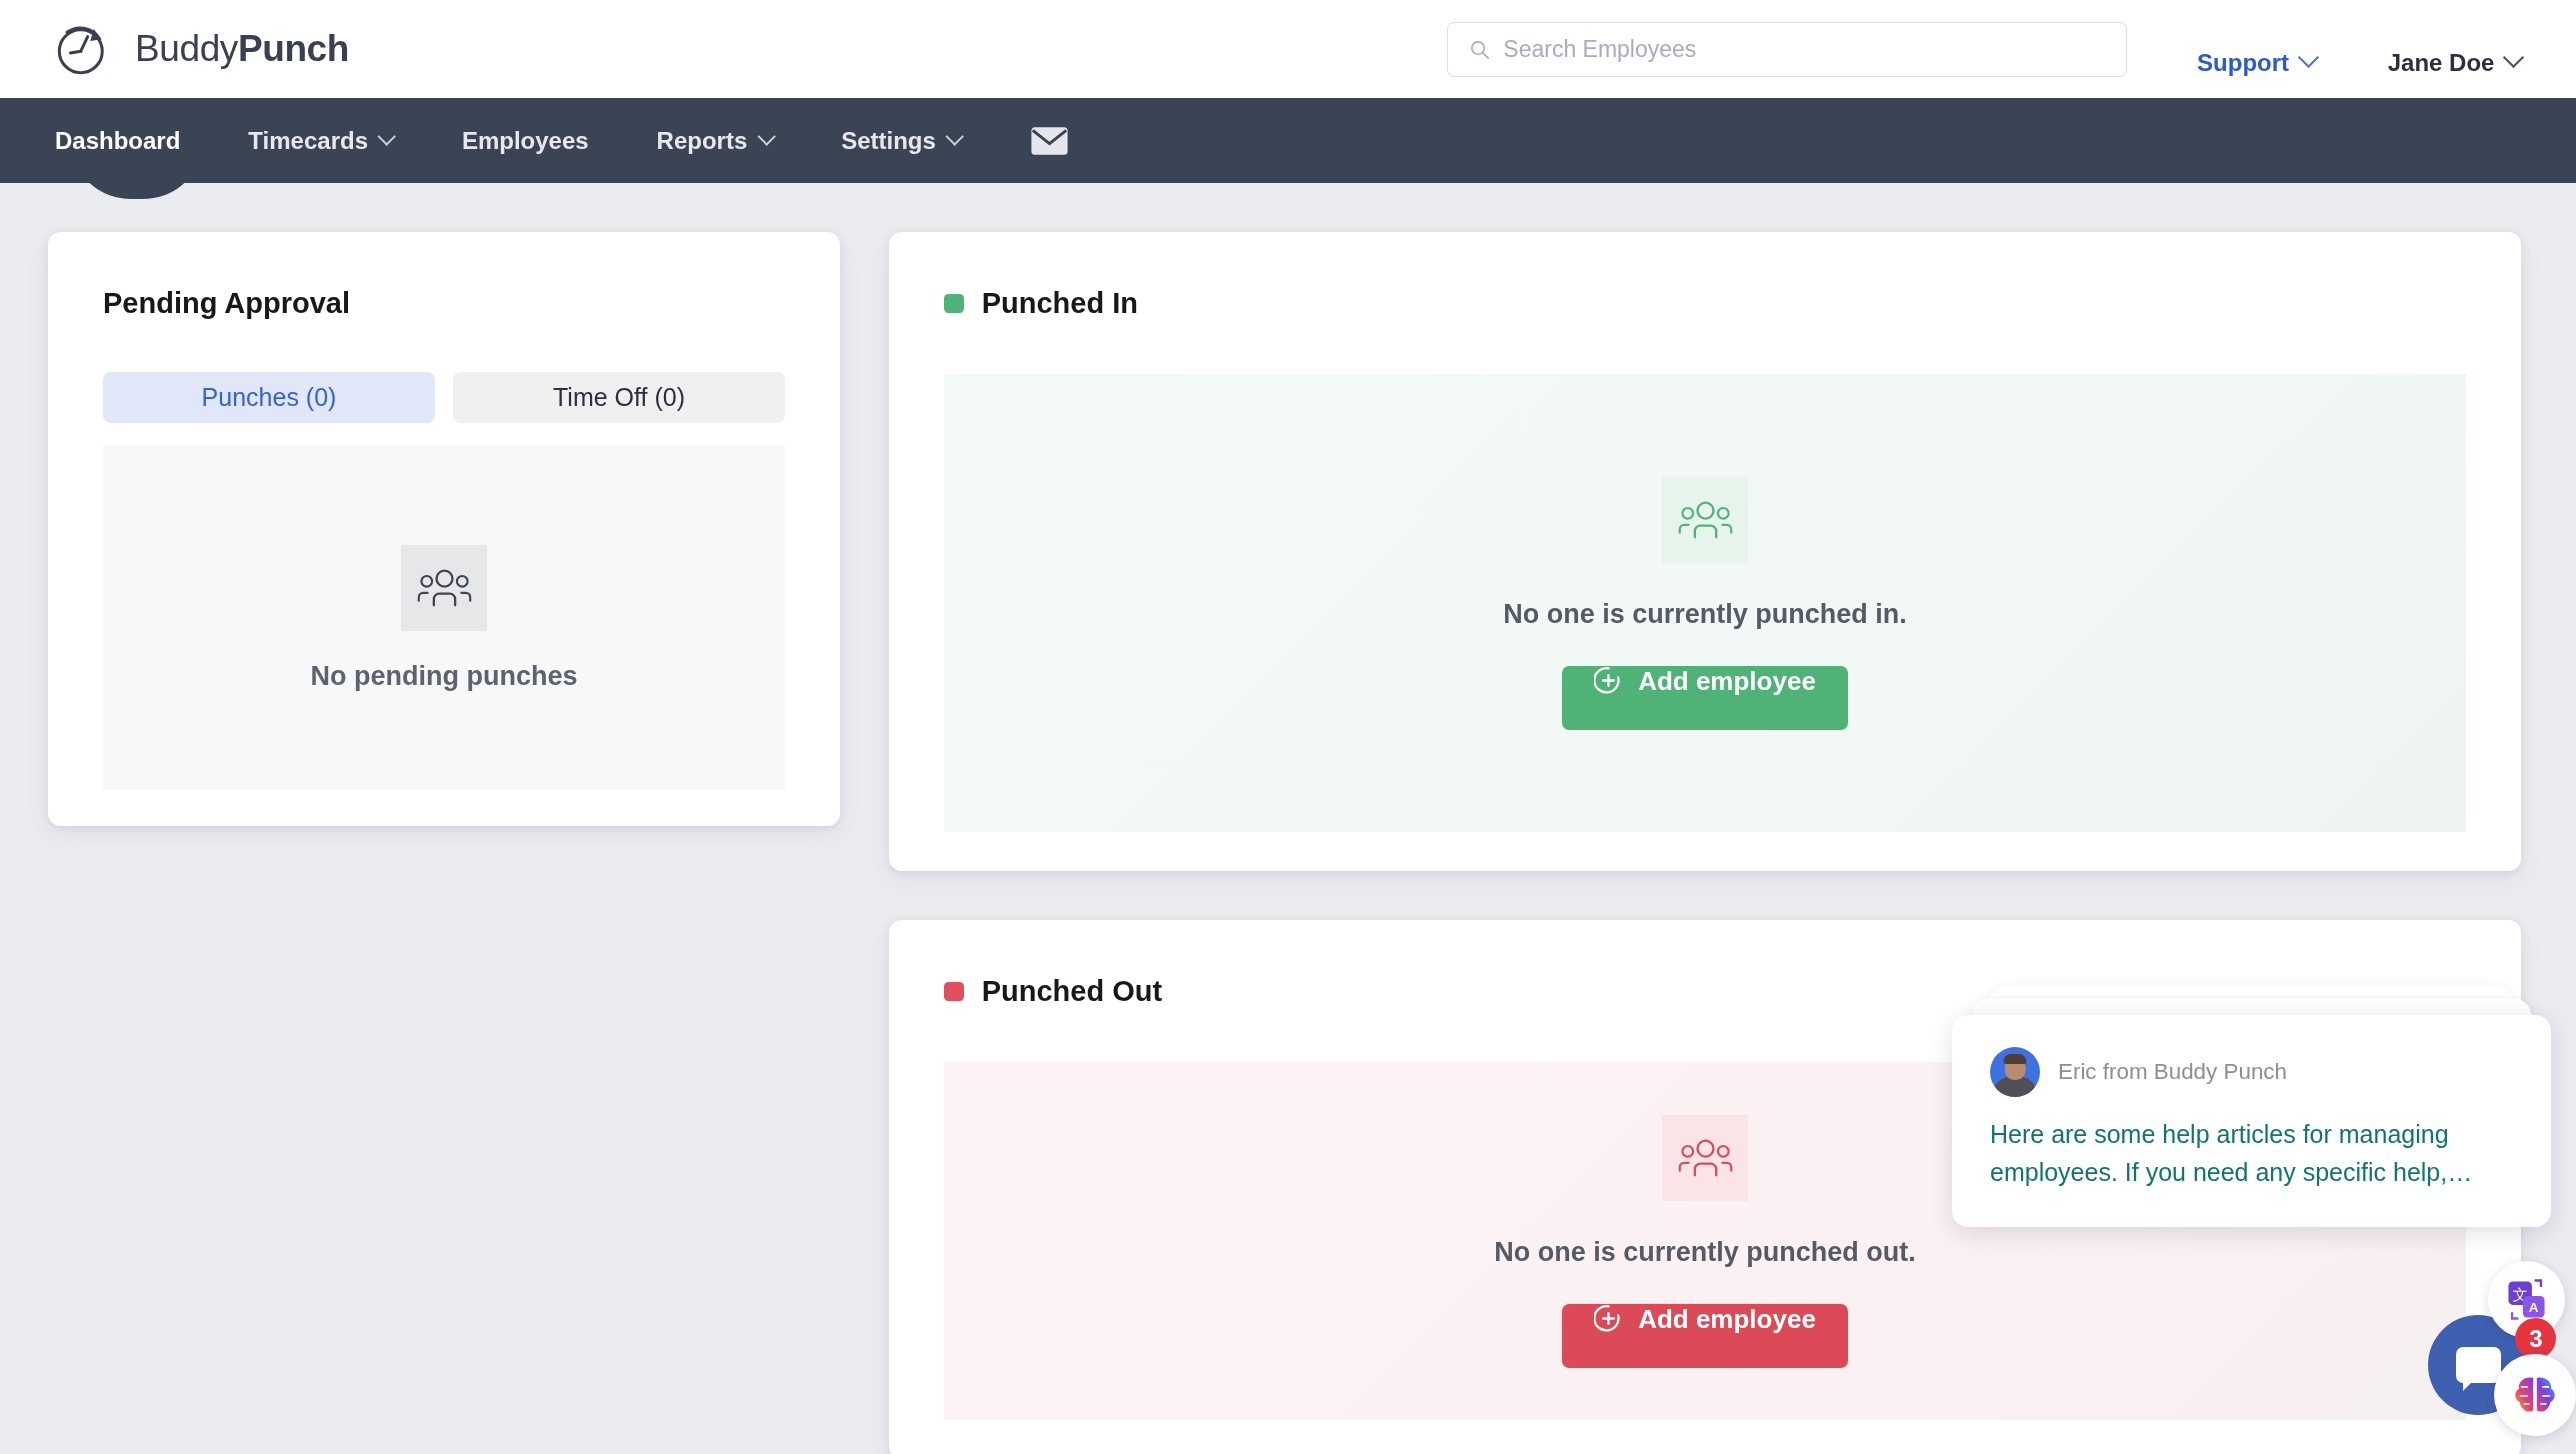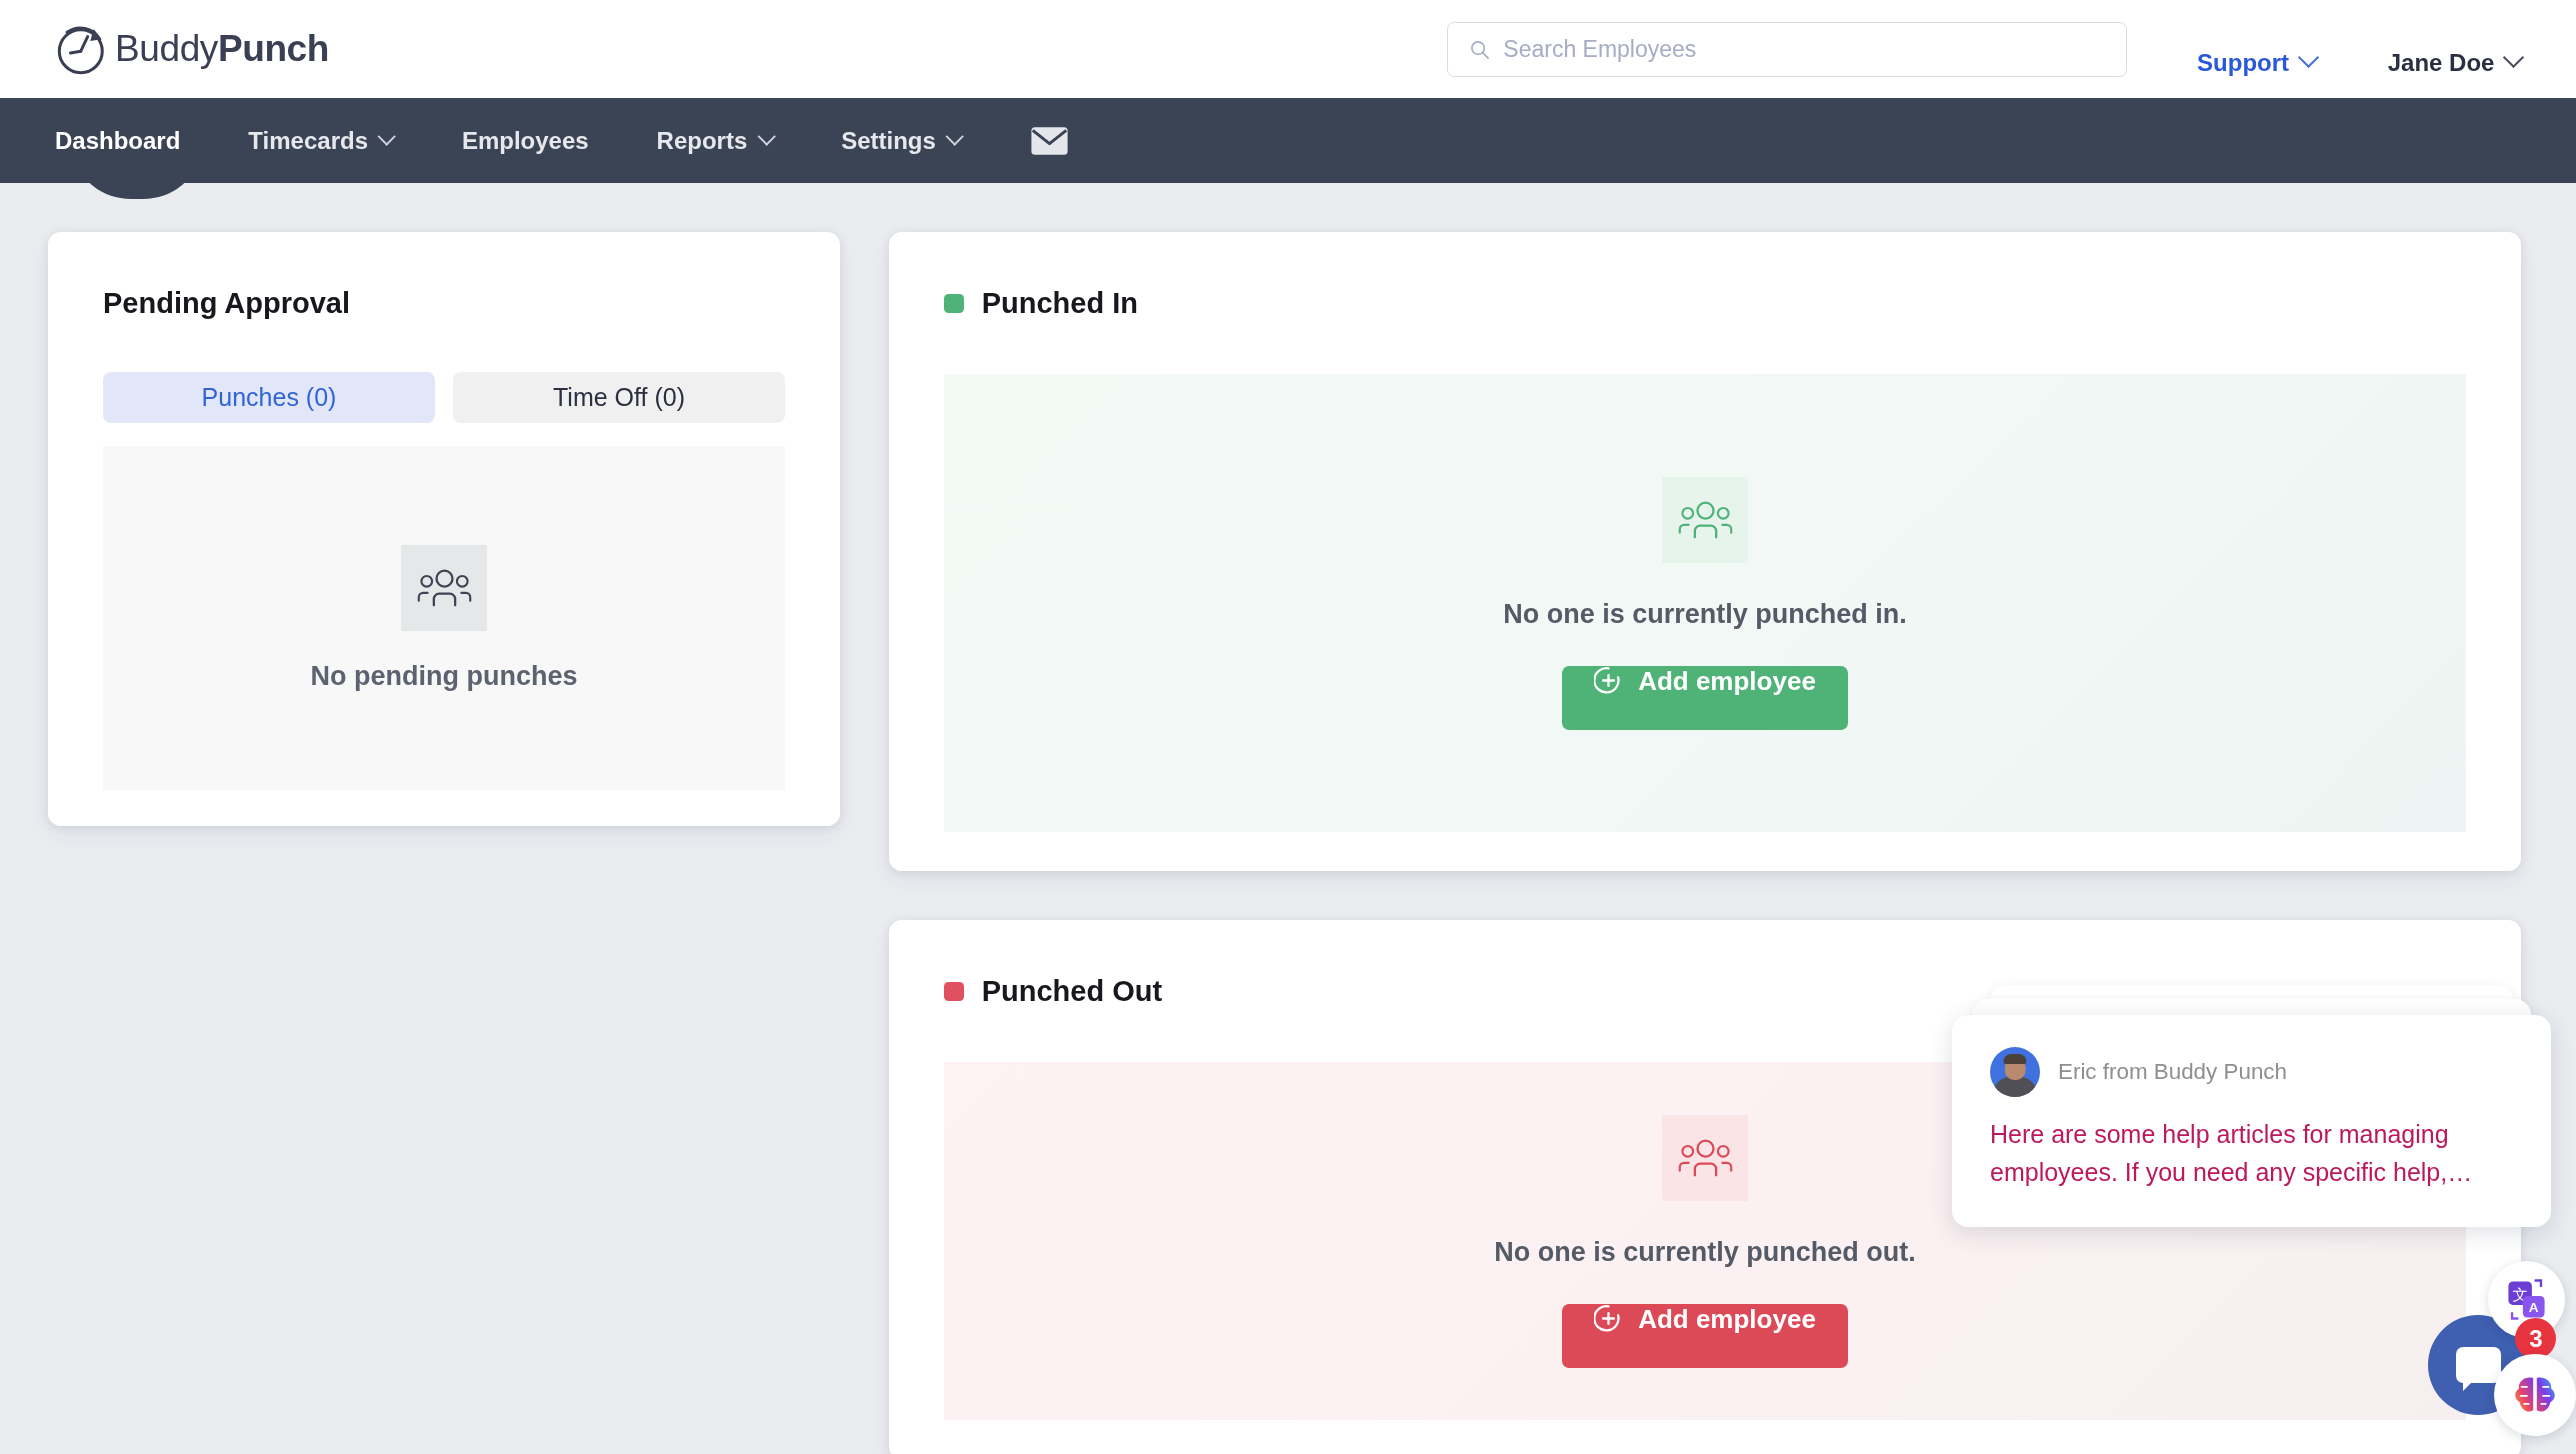--- a/index.html
+++ b/index.html
@@ -23,21 +23,21 @@
     display: flex;
     align-items: center;
     position: relative;
     z-index: 5;
   }
 
   .logo-wrap {
     display: flex;
     align-items: center;
     margin-left: 55px;
-    gap: 5px;
+    gap: 25px;
   }
 
   .logo-mark { width: 55px; height: 55px; flex: none; }
 
   .logo-text {
     font-size: 37px;
     letter-spacing: -0.4px;
     color: #3b3f54;
     white-space: nowrap;
   }
@@ -343,21 +343,21 @@
   }
   .chat-sender {
     font-size: 22.4px;
     color: #8e8e93;
     white-space: nowrap;
   }
   .chat-msg {
     margin-top: 18px;
     font-size: 25px;
     line-height: 1.52;
-    color: #be185d;
+    color: #0f766e;
   }
 
   .fab-chat {
     position: absolute;
     right: 48px;
     bottom: 39px;
     width: 100px; height: 100px;
     border-radius: 50%;
     background: #3f5fb0;
     z-index: 41;

